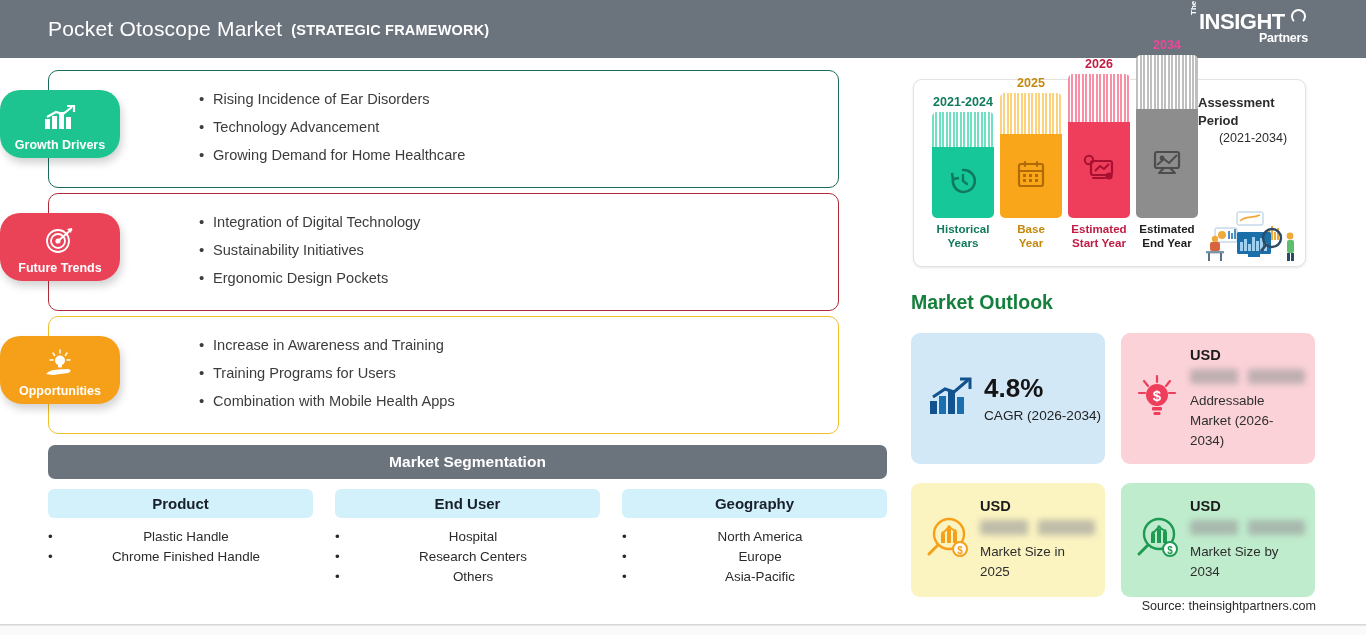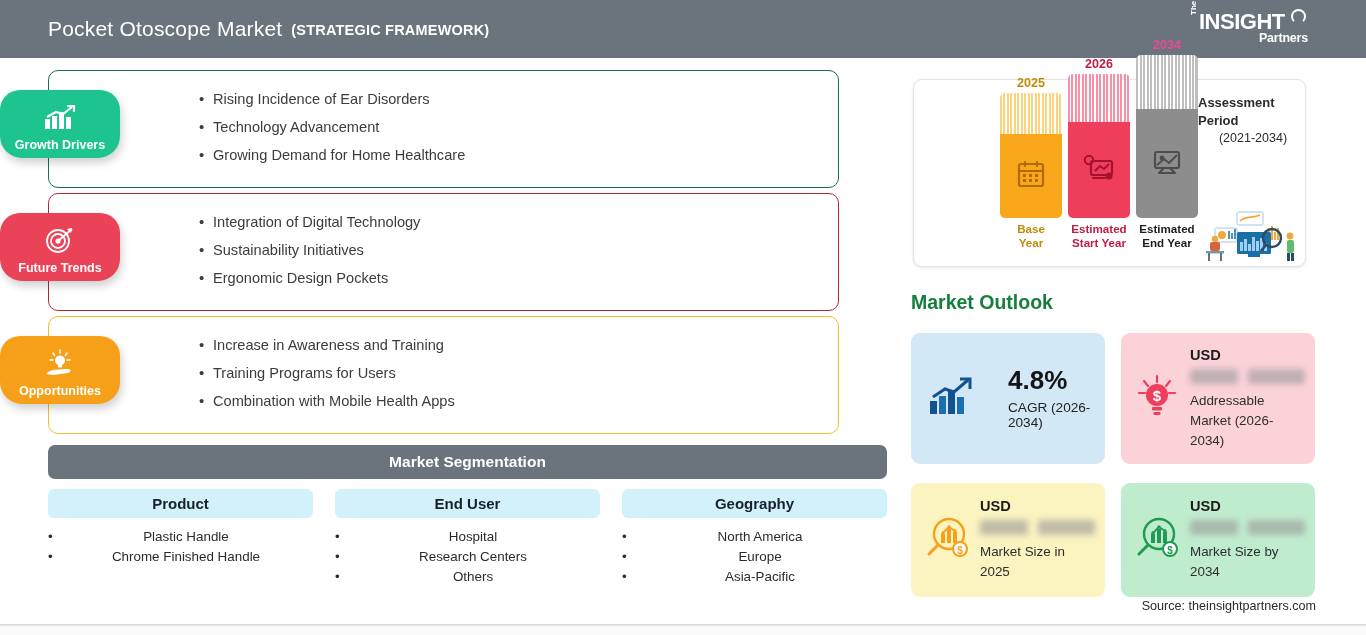--- a/index.html
+++ b/index.html
@@ -280,20 +280,34 @@
     <ul class="seg-list">
       <li>North America</li>
       <li>Europe</li>
       <li>Asia-Pacific</li>
     </ul>
   </div>
 
   <div class="assess">
 
     <div class="assess-inner" id="bars-host">
+        <div class="bar-grp" style="left: 18px; height: 106px;">
+          <div class="bar-year" style="bottom: 109px; color: rgb(15, 122, 92); left: -9px; width: 80px;">2021-2024</div>
+          <div class="bar" style="height: 106px; bottom: 0px;">
+            <div class="stripes" style="height: 35px; background: repeating-linear-gradient(90deg, rgb(111, 224, 192) 0px, rgb(111, 224, 192) 2px, rgb(255, 255, 255) 2px, rgb(255, 255, 255) 3.5px);"></div>
+            <div class="solid" style="background: rgb(22, 199, 154);">
+              <span><svg width="30" height="30" viewBox="0 0 30 30">
+                  <path d="M15 4 A11 11 0 1 1 5 13" fill="none" stroke="#0f7a5c" stroke-width="2.6" stroke-linecap="round"></path>
+                  <path d="M4 7 L5 13 L11 12" fill="none" stroke="#0f7a5c" stroke-width="2.6" stroke-linejoin="round"></path>
+                  <path d="M15 9 L15 15 L19 18" fill="none" stroke="#0f7a5c" stroke-width="2.4" stroke-linecap="round"></path>
+                </svg></span>
+            </div>
+          </div>
+          <div class="bar-cap" style="top: 110px; color: rgb(15, 122, 92);"><span>Historical</span><br><span>Years</span></div>
+        </div>
         <div class="bar-grp" style="left: 86px; height: 125px;">
           <div class="bar-year" style="bottom: 128px; color: rgb(196, 137, 11);">2025</div>
           <div class="bar" style="height: 125px; bottom: 0px;">
             <div class="stripes" style="height: 41px; background: repeating-linear-gradient(90deg, rgb(252, 210, 125) 0px, rgb(252, 210, 125) 2px, rgb(255, 255, 255) 2px, rgb(255, 255, 255) 3.5px);"></div>
             <div class="solid" style="background: rgb(249, 166, 26);">
               <span><svg width="30" height="30" viewBox="0 0 30 30">
                   <rect x="3" y="5" width="24" height="22" rx="2" fill="none" stroke="#b06a06" stroke-width="2.2"></rect>
                   <path d="M3 12 H27" stroke="#b06a06" stroke-width="2.2"></path>
                   <path d="M9 3 V7 M21 3 V7" stroke="#b06a06" stroke-width="2.2" stroke-linecap="round"></path>
                   <g fill="#b06a06">
@@ -392,21 +406,21 @@
           <rect x="2" y="43" width="18" height="2.4" fill="#7a94a8"></rect>
           <rect x="4" y="45" width="2" height="8" fill="#5a7286"></rect>
           <rect x="16" y="45" width="2" height="8" fill="#5a7286"></rect>
         </g>
     </svg>
   </div>
 
   <div class="mo-title">Market Outlook</div>
 
   <div class="card card-cagr">
-    <div style="display:flex;align-items:center;height:100%;padding-left:17px;gap:24px;">
+    <div style="display:flex;align-items:center;height:100%;padding-left:17px;">
       <span>
         <svg width="46" height="40" viewBox="0 0 46 40">
           <rect x="2" y="24" width="7" height="13" fill="#12538f"></rect>
           <rect x="11" y="19" width="7" height="18" fill="#1b6fae"></rect>
           <rect x="20" y="13" width="7" height="24" fill="#12538f"></rect>
           <rect x="29" y="20" width="7" height="17" fill="#1b6fae"></rect>
           <path d="M5 20 L17 12 L26 15 L40 3" stroke="#12538f" stroke-width="3" fill="none"></path>
           <path d="M32 2 L42 2 L42 12" stroke="#12538f" stroke-width="3" fill="none"></path>
         </svg>
       </span>

